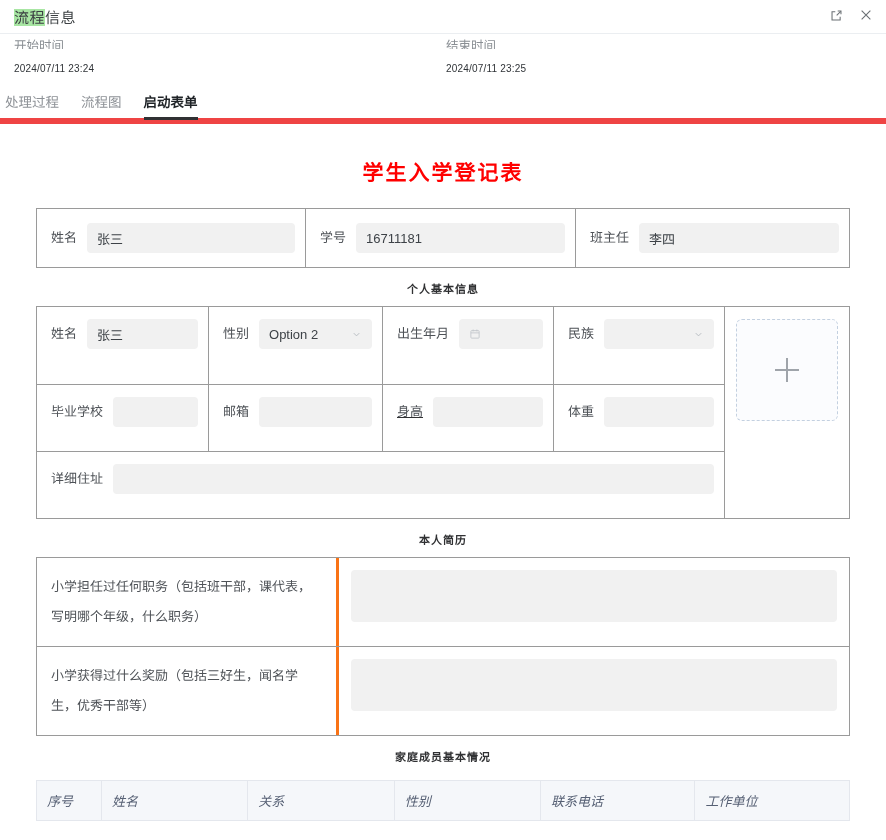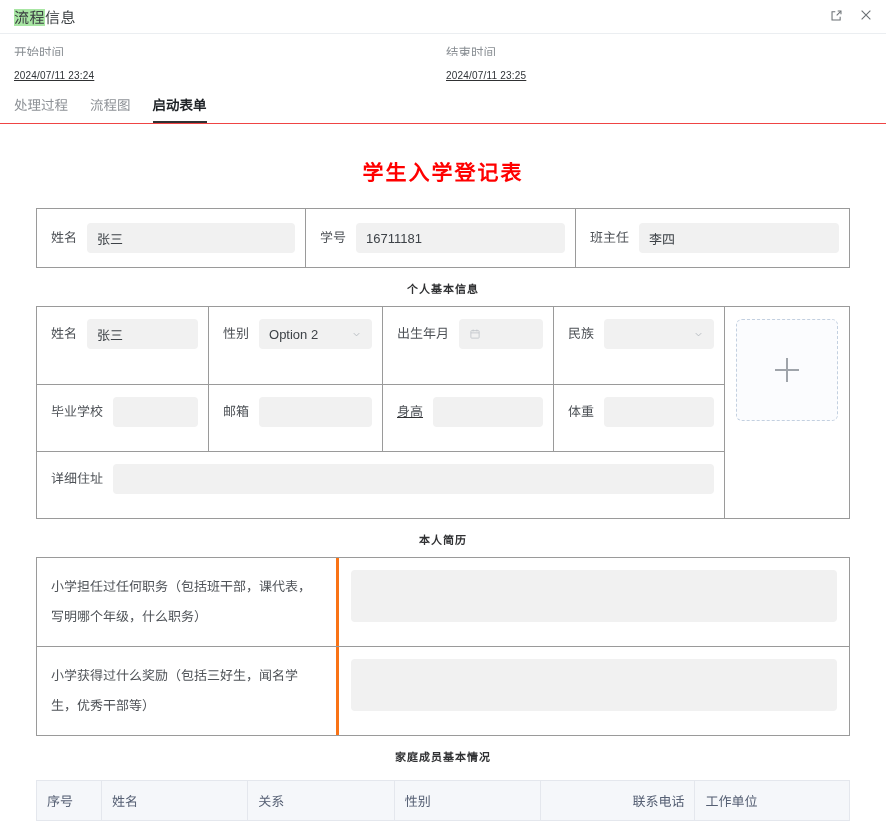--- a/index.html
+++ b/index.html
@@ -63,22 +63,21 @@
 
   
   .meta {
     position: relative;
     height: 58px;
     padding: 0 14px;
     box-sizing: border-box;
   }
   .meta-col {
     position: absolute;
-    top: 16px;
-    text-decoration: underline;
+    top: 9px;
   }
   .meta-col.left  { left: 14px; }
   .meta-col.right { left: 446px; }
   .meta-label {
     font-size: 12.5px;
     color: #8a8f94;
     line-height: 14px;
     height: 10px;
     overflow: hidden;
     margin-top: -4px;
@@ -87,25 +86,25 @@
     font-size: 10px;
     color: #2f3337;
     margin-top: 14px;
     letter-spacing: .2px;
   }
 
   
   .tabs {
     position: relative;
     height: 32px;
-    padding: 0 14px;
-    border-bottom: 1px solid #ef4444;
-    box-sizing: border-box;
-    display: flex;
-    align-items: flex-end;
+    padding: 0 5px;
+    border-bottom: 6px solid #ef4444;
+    box-sizing: border-box;
+    display: flex;
+    align-items: center;
     gap: 22px;
   }
   .tab {
     position: relative;
     font-size: 13.5px;
     color: #8d9196;
     padding-bottom: 9px;
     cursor: pointer;
     white-space: nowrap;
   }
@@ -261,21 +260,21 @@
     border: 1px solid #e4e7ed;
     color: #566074;
     font-weight: normal;
     text-align: left;
     padding: 10px 10px;
     height: 38px;
     box-sizing: border-box;
     white-space: nowrap;
     overflow: hidden;
   }
-  .fam-wrap { margin-top: 16px; }
+  .fam-wrap { margin-top: 16px; font-style: italic; }
 </style>
 </head>
 <body>
 
 <div class="window">
 
   <div class="titlebar">
     <div class="titlebar-title"><span class="hl">流程</span><span>信息</span></div>
     <div class="titlebar-actions">
       <span class="ticon">
@@ -432,21 +431,21 @@
     <div class="section-title">家庭成员基本情况</div>
 
     <div class="fam-wrap">
       <table class="fam-table">
         <thead>
           <tr>
             <th style="width:8%;">序号</th>
             <th style="width:18%;">姓名</th>
             <th style="width:18%;">关系</th>
             <th style="width:18%;">性别</th>
-            <th style="width:19%;text-align:right;">联系电话</th>
+            <th style="width:19%;">联系电话</th>
             <th style="width:19%;">工作单位</th>
           </tr>
         </thead>
       </table>
     </div>
 
   </div>
 </div>
 
 </body></html>

